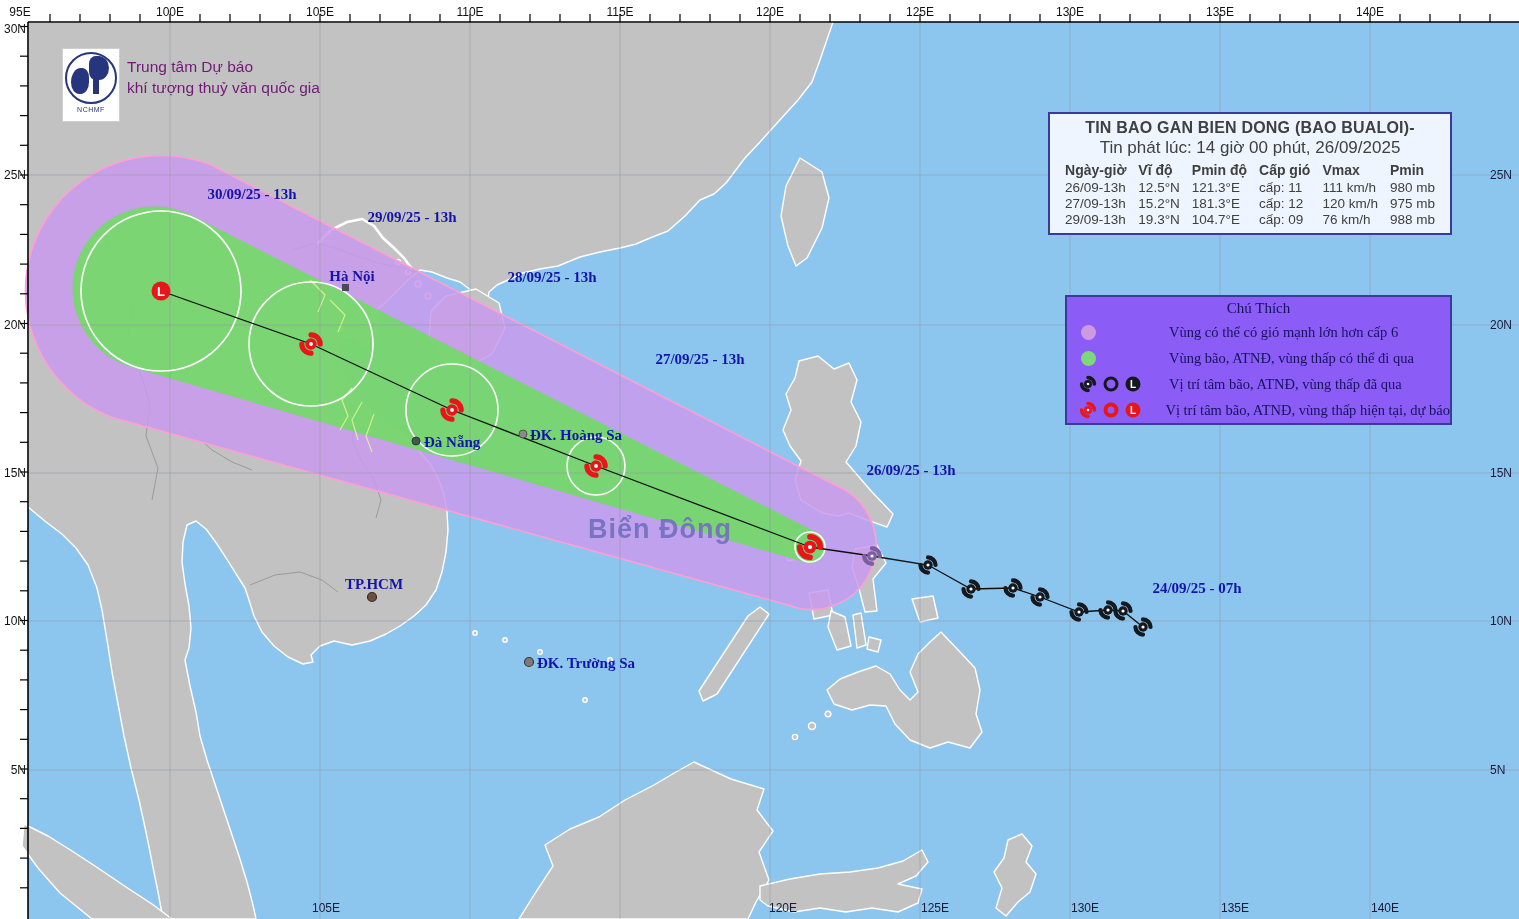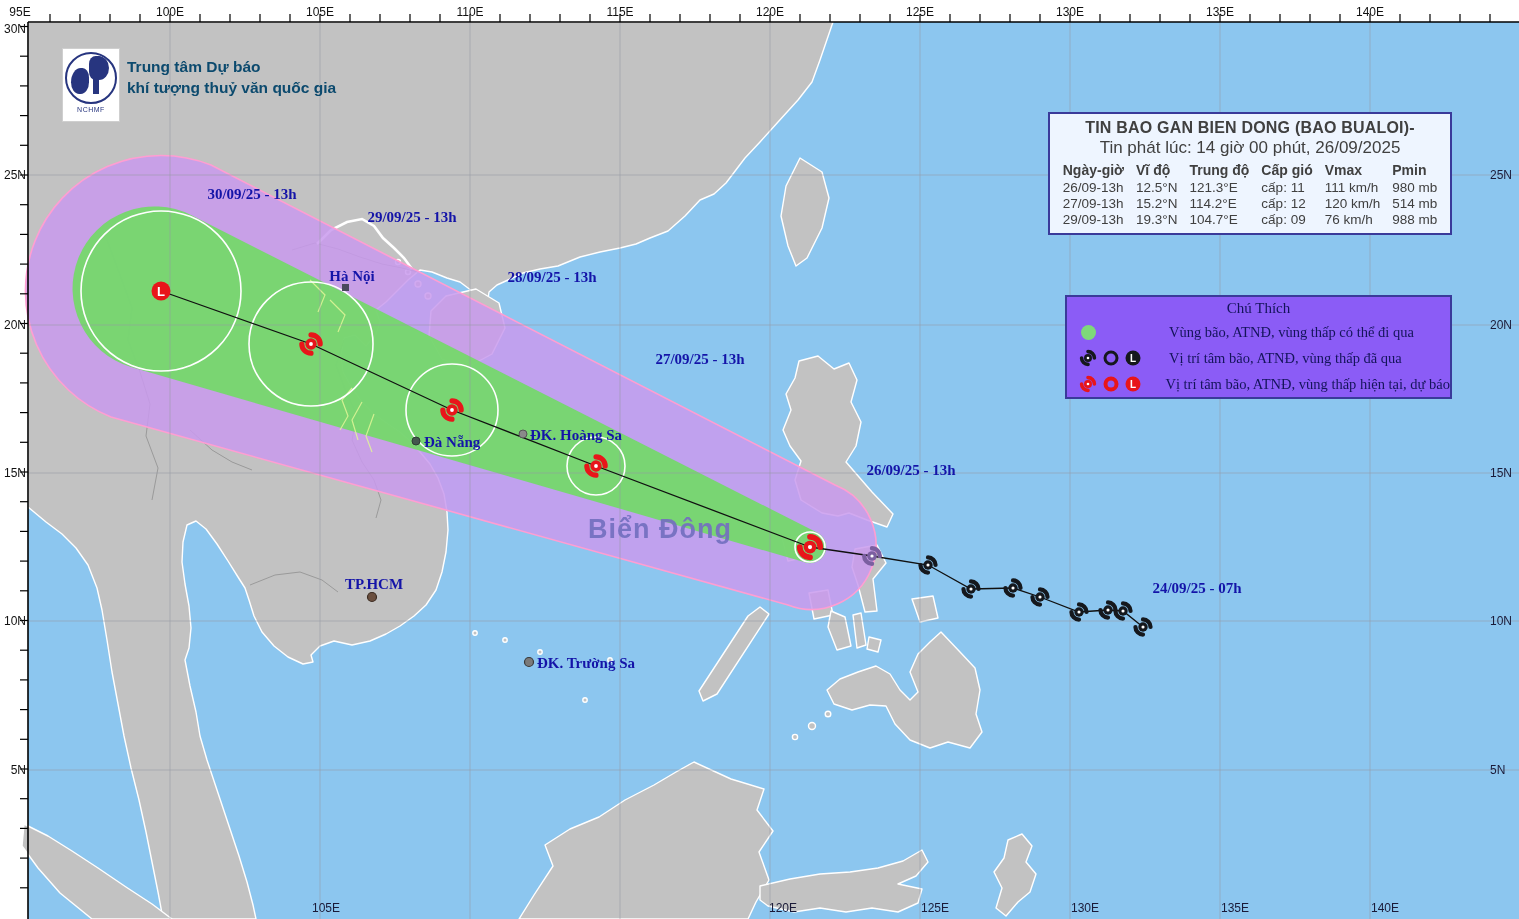--- a/index.html
+++ b/index.html
@@ -23,21 +23,21 @@
   #logo{position:absolute;left:62px;top:48px;width:56px;height:72px;background:#fff;
         border:1px solid #cfcfcf;display:flex;flex-direction:column;align-items:center;}
   #logo .emb{width:48px;height:48px;border-radius:50%;background:#fff;border:2px solid #27357f;
              margin-top:3px;position:relative;overflow:hidden;}
   #logo .emb .s1{position:absolute;left:4px;top:14px;width:18px;height:26px;background:#27357f;
                  border-radius:60% 40% 50% 50%;}
   #logo .emb .s2{position:absolute;left:22px;top:2px;width:20px;height:24px;background:#27357f;
                  border-radius:40% 60% 60% 40%;}
   #logo .emb .s3{position:absolute;left:26px;top:24px;width:6px;height:16px;background:#27357f;}
   #logo .nm{font-size:7px;color:#27357f;margin-top:2px;letter-spacing:.5px;}
-  #agency{position:absolute;left:127px;top:56px;color:#0c4a6e;font-weight:bold;font-size:15.5px;
+  #agency{position:absolute;left:127px;top:56px;color:#701a75;font-weight:normal;font-size:15.5px;
           line-height:21px;white-space:nowrap;}
   text{font-family:"Liberation Sans",sans-serif;}
   .axlab{font-size:12px;fill:#111;}
   .rlab{font-size:12px;fill:#1a1a38;}
   .datelab{font-family:"Liberation Serif",serif;font-weight:bold;font-size:15px;fill:#1414a8;}
   .citynavy{font-family:"Liberation Serif",serif;font-weight:bold;font-size:15px;fill:#1414a8;}
   .seaname{font-weight:bold;font-size:27px;fill:#7470c0;letter-spacing:1px;opacity:.92;}
 </style>
 </head>
 <body>
@@ -398,57 +398,63 @@
 </div>
 
 <div id="infobox" class="panel">
   <div class="t1">TIN BAO GAN BIEN DONG (BAO BUALOI)-</div>
   <div class="t2">Tin phát lúc: 14 giờ 00 phút, 26/09/2025</div>
   <table>
     <thead>
       <tr>
         <th>Ngày-giờ</th>
         <th>Vĩ độ</th>
-        <th>Trung độ</th>
+        <th>Pmin độ</th>
         <th>Cấp gió</th>
         <th>Vmax</th>
         <th>Pmin</th>
       </tr>
     </thead>
     <tbody>
       <tr>
         <td>26/09-13h</td>
             <td>12.5°N</td>
             <td>121.3°E</td>
             <td>cấp: 11</td>
             <td>111 km/h</td>
             <td>980 mb</td>
       </tr>
       <tr>
         <td>27/09-13h</td>
             <td>15.2°N</td>
-            <td>114.2°E</td>
+            <td>181.3°E</td>
             <td>cấp: 12</td>
             <td>120 km/h</td>
-            <td>514 mb</td>
+            <td>975 mb</td>
       </tr>
       <tr>
         <td>29/09-13h</td>
             <td>19.3°N</td>
             <td>104.7°E</td>
             <td>cấp: 09</td>
             <td>76 km/h</td>
             <td>988 mb</td>
       </tr>
     </tbody>
   </table>
 </div>
 
 <div id="legendbox" class="panel">
   <div class="lt">Chú Thích</div>
+  <div class="lrow">
+    <span class="lico">
+          <span class="dotswatch" style="background:#cf9ae4;"></span>
+        </span>
+    <span class="ltxt">Vùng có thể có gió mạnh lớn hơn cấp 6</span>
+  </div>
   <div class="lrow">
     <span class="lico">
           <span class="dotswatch" style="background:#7ed87a;"></span>
         </span>
     <span class="ltxt">Vùng bão, ATNĐ, vùng thấp có thể đi qua</span>
   </div>
   <div class="lrow">
     <span class="lico">
       <svg width="72" height="22" viewBox="0 0 72 22">
         <g transform="translate(11,11) scale(0.78)" color="#15181d">

